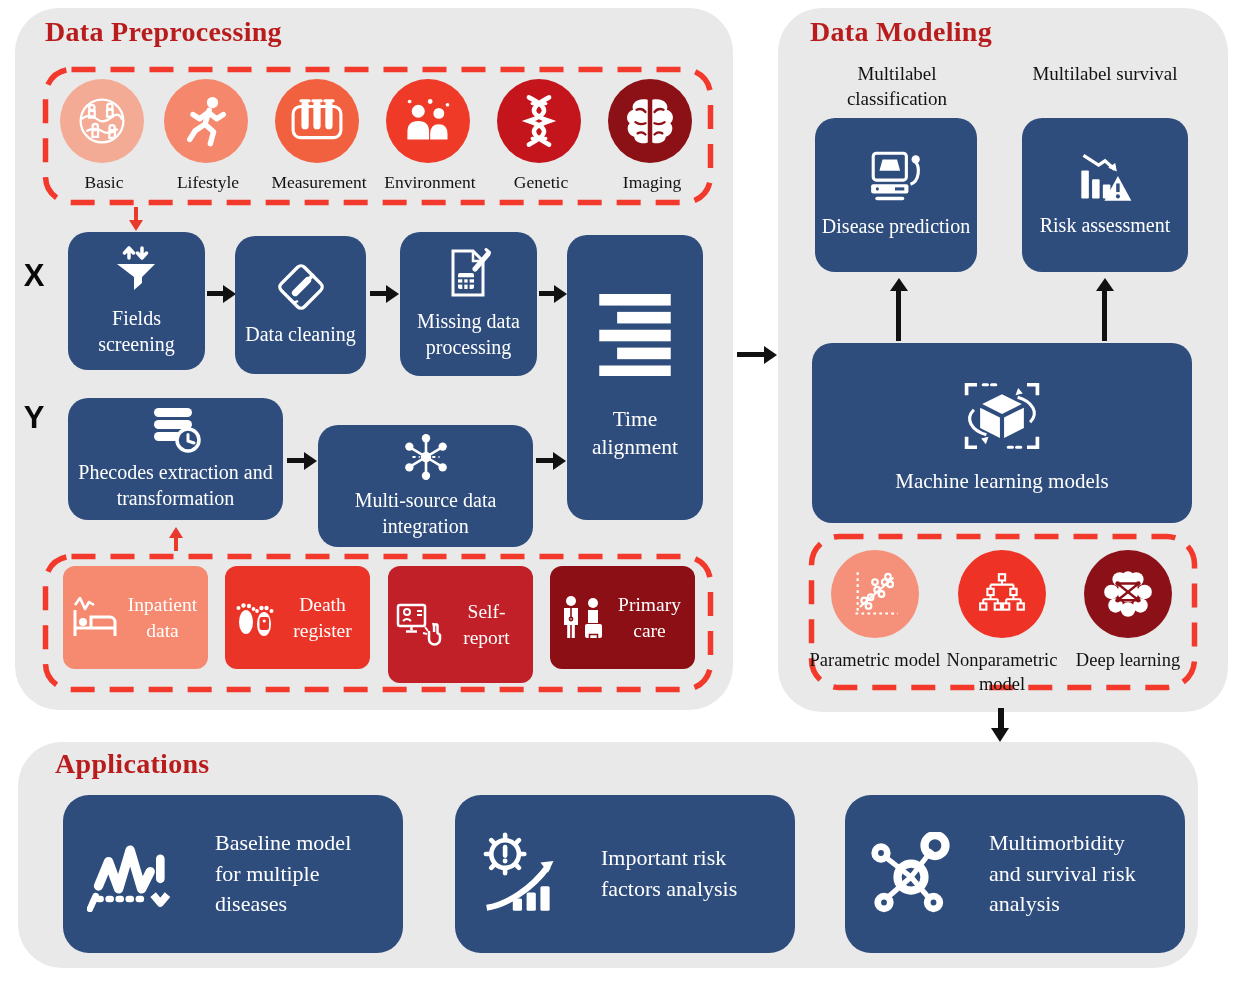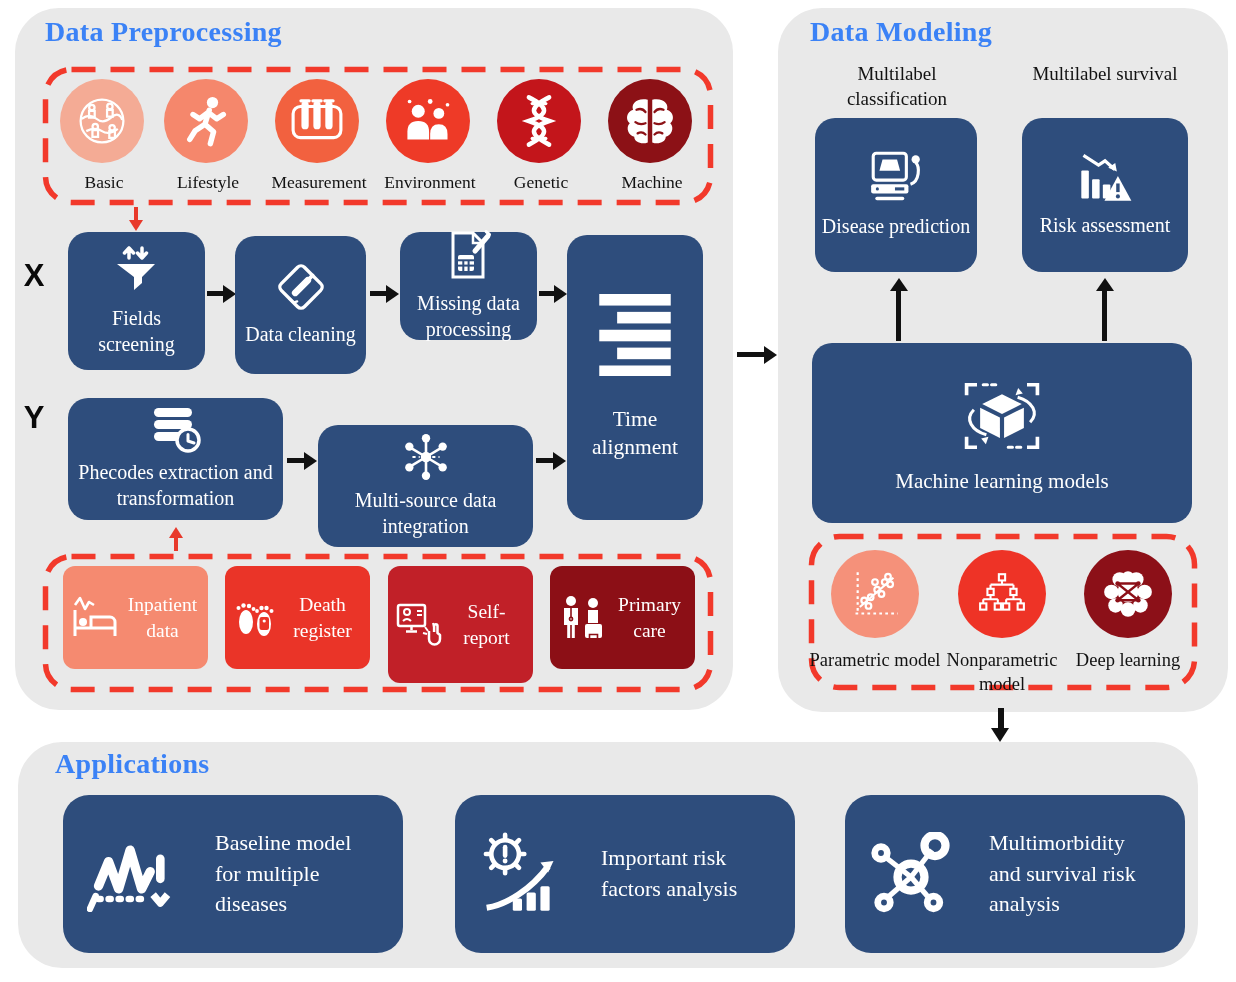--- a/index.html
+++ b/index.html
@@ -1,21 +1,21 @@
 <!DOCTYPE html>
 <html><head>
 <meta charset="utf-8">
 <style>
   :root { --blue:#2e4d7c; --panel:#e9e9e9; --dashred:#f2392b; --ink:#111; }
   * { margin:0; padding:0; box-sizing:border-box; }
   body { background:#fff; font-family:"Liberation Serif", serif; }
   .stage { position:relative; width:1236px; height:982px; background:#fff; overflow:hidden; }
   .abs { position:absolute; }
   .panel { position:absolute; background:var(--panel); border-radius:44px; }
-  .ptitle { position:absolute; font-weight:bold; font-size:28px; color:#3b82f6; letter-spacing:.3px; }
+  .ptitle { position:absolute; font-weight:bold; font-size:28px; color:#b91c1c; letter-spacing:.3px; }
   .bluebox { position:absolute; background:var(--blue); border-radius:20px; color:#fff;
              display:flex; flex-direction:column; align-items:center; justify-content:center;
              text-align:center; gap:10px; }
   .bluebox .lbl { font-size:20px; line-height:1.28; padding:0 6px; }
   .circle { position:absolute; width:84px; height:84px; border-radius:50%;
             display:flex; align-items:center; justify-content:center; }
   .clabel { position:absolute; width:124px; text-align:center; font-size:17.5px; color:#121212; }
   .axis { position:absolute; width:40px; text-align:center; font-family:"Liberation Sans",sans-serif;
           font-weight:bold; font-size:31px; color:#0a0a0a; }
   .cap { position:absolute; text-align:center; font-size:19px; line-height:1.3; color:#121212; }
@@ -153,21 +153,21 @@
           <path d="M12,12 q5,-2 8,2"></path>
             <path d="M11,23 q4,3 9,1"></path>
             <path d="M13,33 q4,-2 7,1"></path>
           <path d="M36,12 q-5,-2 -8,2"></path>
             <path d="M37,23 q-4,3 -9,1"></path>
             <path d="M35,33 q-4,-2 -7,1"></path>
         </g>
       </svg>
     </span>
   </div>
-  <div class="clabel" style="left:590px;top:172px;">Machine</div>
+  <div class="clabel" style="left:590px;top:172px;">Imaging</div>
 
   <div class="redarrow down" style="left:134px;top:207px;height:13px;"></div>
 
   <div class="axis" style="left:14px;top:258px;">X</div>
 
   <div class="bluebox" style="left:68px;top:232px;width:137px;height:138px;">
     <span>
       <svg viewBox="0 0 52 52" width="52" height="52">
         <g stroke="#fff" stroke-width="3.5" fill="none" stroke-linecap="round" stroke-linejoin="round">
           <path d="M18,14 V4 M18,4 l-4.5,5 M18,4 l4.5,5"></path>
@@ -191,21 +191,21 @@
           <line x1="33" y1="19" x2="38" y2="14" stroke-width="4"></line>
           <path d="M14,38 l3,3 M19,42 l3,-1" stroke-width="2.5" fill="none"></path>
         </g>
         <circle cx="20" cy="32" r="2.4" fill="#fff"></circle>
       </svg>
     </span>
     <div class="lbl">Data cleaning</div>
   </div>
   <div class="harrow" style="left:370px;top:291px;width:16px;"></div>
 
-  <div class="bluebox" style="left:400px;top:232px;width:137px;height:108px;">
+  <div class="bluebox" style="left:400px;top:232px;width:137px;height:144px;">
     <span>
       <svg viewBox="0 0 48 52" width="48" height="52">
         <path d="M8,4 H28 L38,14 V48 H8 Z" fill="none" stroke="#fff" stroke-width="3"></path>
         <path d="M28,4 V14 H38" fill="none" stroke="#fff" stroke-width="2.5"></path>
         <rect x="13" y="26" width="16" height="16" rx="2" fill="#fff"></rect>
         <g stroke="#2e4d7c" stroke-width="2">
           <line x1="13" y1="31.3" x2="29" y2="31.3"></line>
           <line x1="18.3" y1="31.3" x2="18.3" y2="42"></line>
           <line x1="23.6" y1="31.3" x2="23.6" y2="42"></line>
           <line x1="13" y1="36.6" x2="29" y2="36.6"></line>

